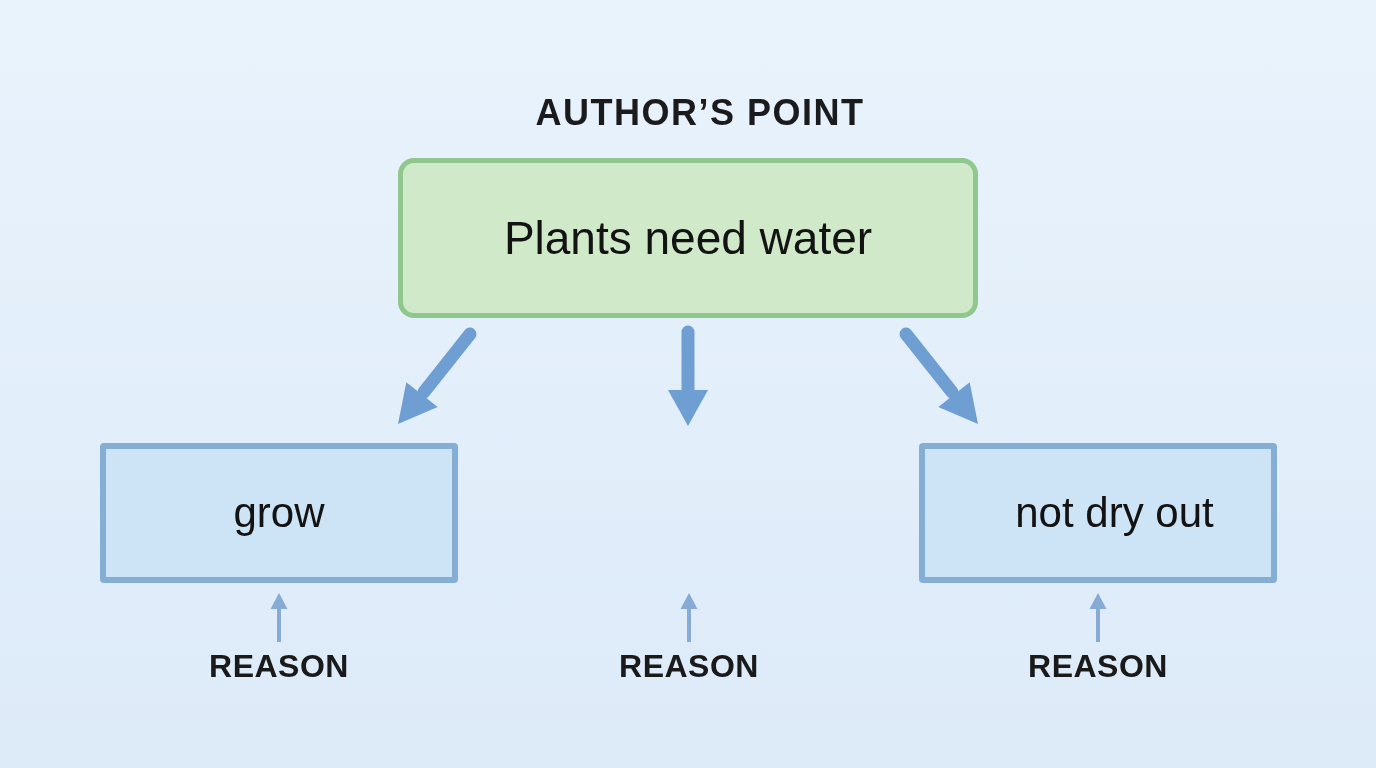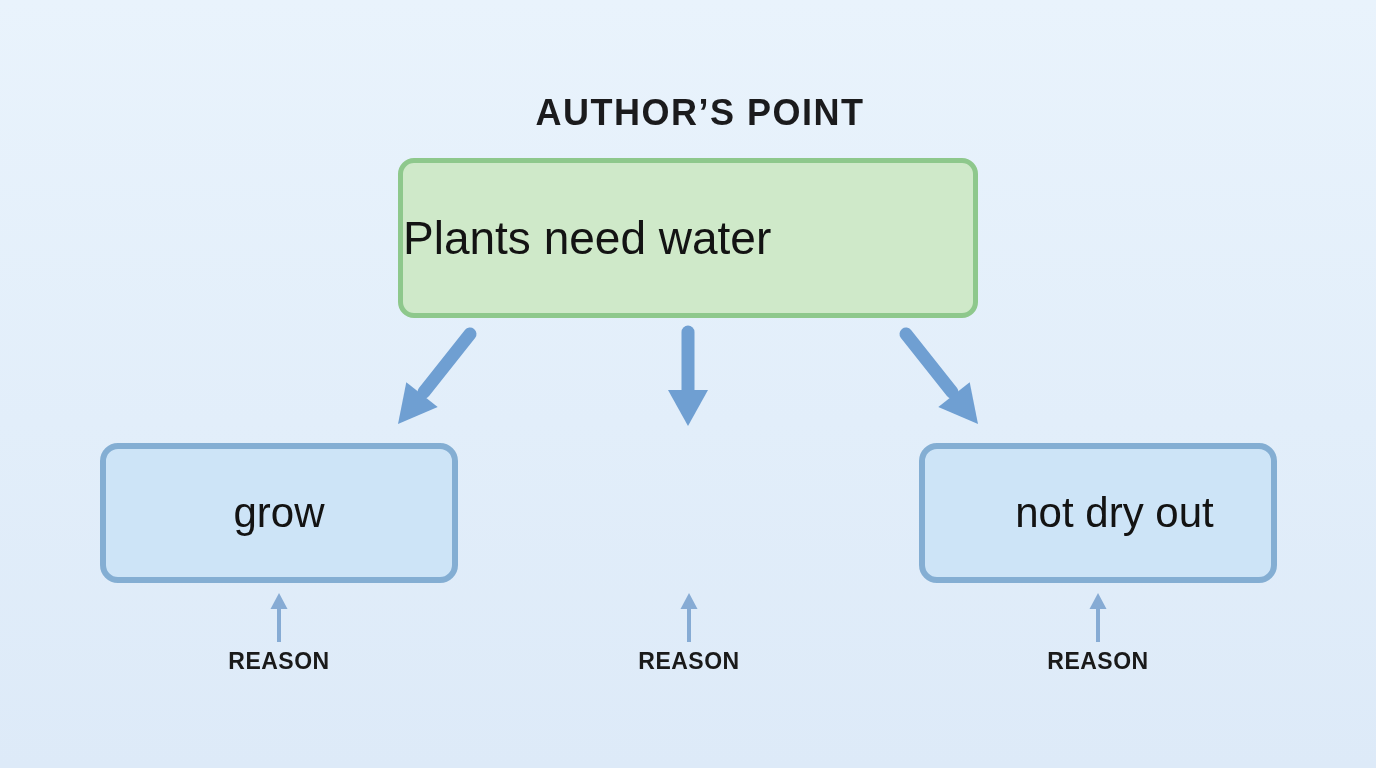--- a/index.html
+++ b/index.html
@@ -32,41 +32,42 @@
     left: 398px;
     top: 158px;
     width: 580px;
     height: 160px;
     background: #cfe9c9;
     border: 5px solid #8ec88c;
     border-radius: 16px;
     box-sizing: border-box;
     display: flex;
     align-items: center;
+    justify-content: center;
   }
   .point-box .label {
     font-size: 46px;
     font-weight: 500;
     color: #131313;
   }
   .flow-arrows {
     position: absolute;
     left: 0;
     top: 320px;
     width: 1376px;
     height: 120px;
   }
   .reason-box {
     position: absolute;
     top: 443px;
     width: 358px;
     height: 140px;
     background: #cde4f7;
     border: 6px solid #84aed3;
-    border-radius: 18px;
+    border-radius: 4px;
     box-sizing: border-box;
     display: flex;
     align-items: center;
     justify-content: center;
   }
   .reason-box .label {
     font-size: 42px;
     font-weight: 500;
     color: #131313;
   }
@@ -80,21 +81,21 @@
     height: 52px;
   }
   .up-arrow.pos-1 { left: 265px; }
   .up-arrow.pos-2 { left: 675px; }
   .up-arrow.pos-3 { left: 1084px; }
   .reason-tag {
     position: absolute;
     top: 648px;
     width: 358px;
     text-align: center;
-    font-size: 23px;
+    font-size: 32px;
     font-weight: 700;
     letter-spacing: 0.5px;
     color: #1a1a1a;
   }
   .reason-tag.pos-1 { left: 100px; }
   .reason-tag.pos-2 { left: 510px; }
   .reason-tag.pos-3 { left: 919px; }
 </style>
 </head>
 <body>

